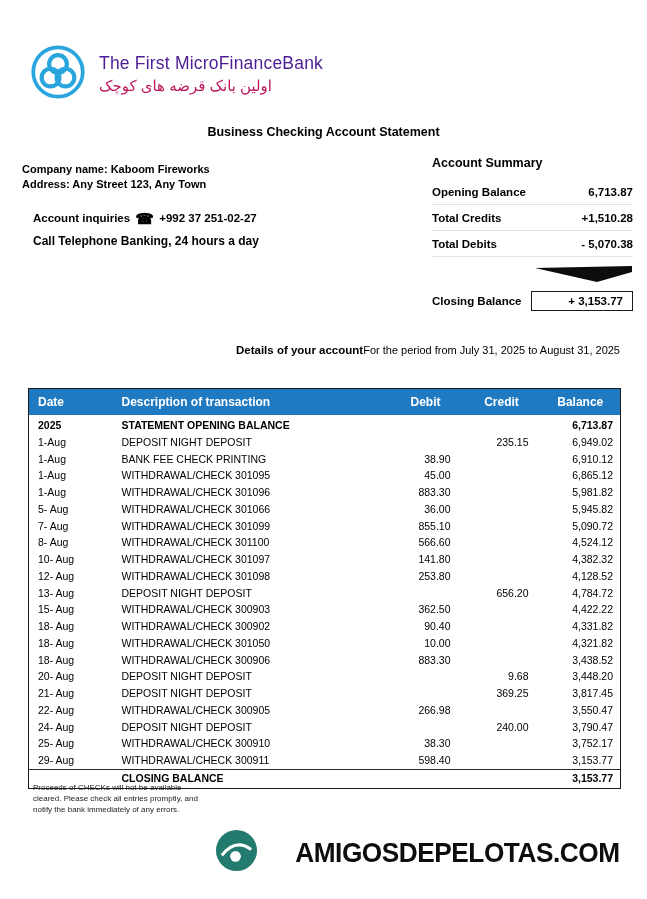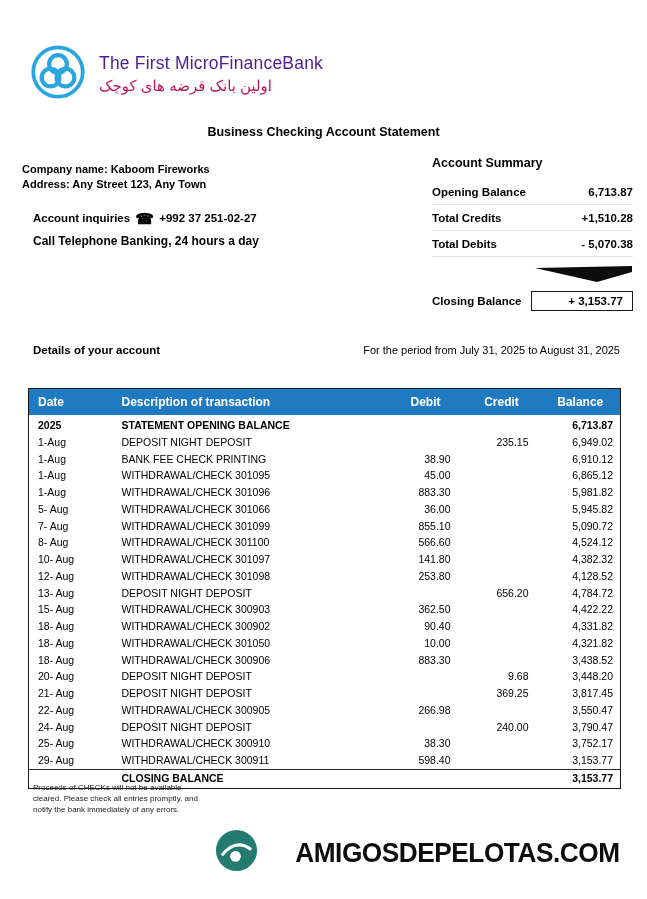--- a/index.html
+++ b/index.html
@@ -29,21 +29,21 @@
   
   .summary{position:absolute;left:432px;top:156px;width:201px;font-size:11.5px;}
   .summary-title{font-weight:bold;font-size:12.5px;margin-bottom:9px;}
   .srow{display:flex;justify-content:space-between;font-weight:bold;padding:7px 0 6px;border-bottom:1px solid #e3e3e3;}
   .srow .val{text-align:right;}
   .arrow-wrap{margin-top:9px;display:flex;justify-content:flex-end;}
   .closing{display:flex;justify-content:space-between;align-items:center;margin-top:8px;font-weight:bold;}
   .closing-box{border:1.3px solid #1a1a1a;padding:3px 9px 3px 20px;min-width:102px;text-align:right;}
 
   
-  .details-line{position:absolute;left:33px;top:344px;width:587px;display:flex;justify-content:space-between;align-items:baseline;}
+  .details-line{position:absolute;left:33px;top:344px;width:587px;display:flex;justify-content:flex-end;align-items:baseline;}
   .details-title{font-weight:bold;font-size:11.5px;}
   .period{font-size:11px;}
 
   
   table.tx{position:absolute;left:28px;top:388px;width:592px;border-collapse:collapse;border:1.5px solid #1a1a1a;font-size:10.5px;table-layout:fixed;}
   .tx thead th{background:var(--table-header-blue);color:#fff;font-weight:bold;font-size:12px;padding:6px 16px;}
   .tx thead th.h-date{text-align:left;padding-left:9px;}
   .tx thead th.h-desc{text-align:left;padding-left:5px;}
   .tx thead th.h-debit,.tx thead th.h-credit,.tx thead th.h-balance{text-align:center;}
   .tx tbody td{padding:2.2px 4px;line-height:1.18;white-space:nowrap;overflow:hidden;}

